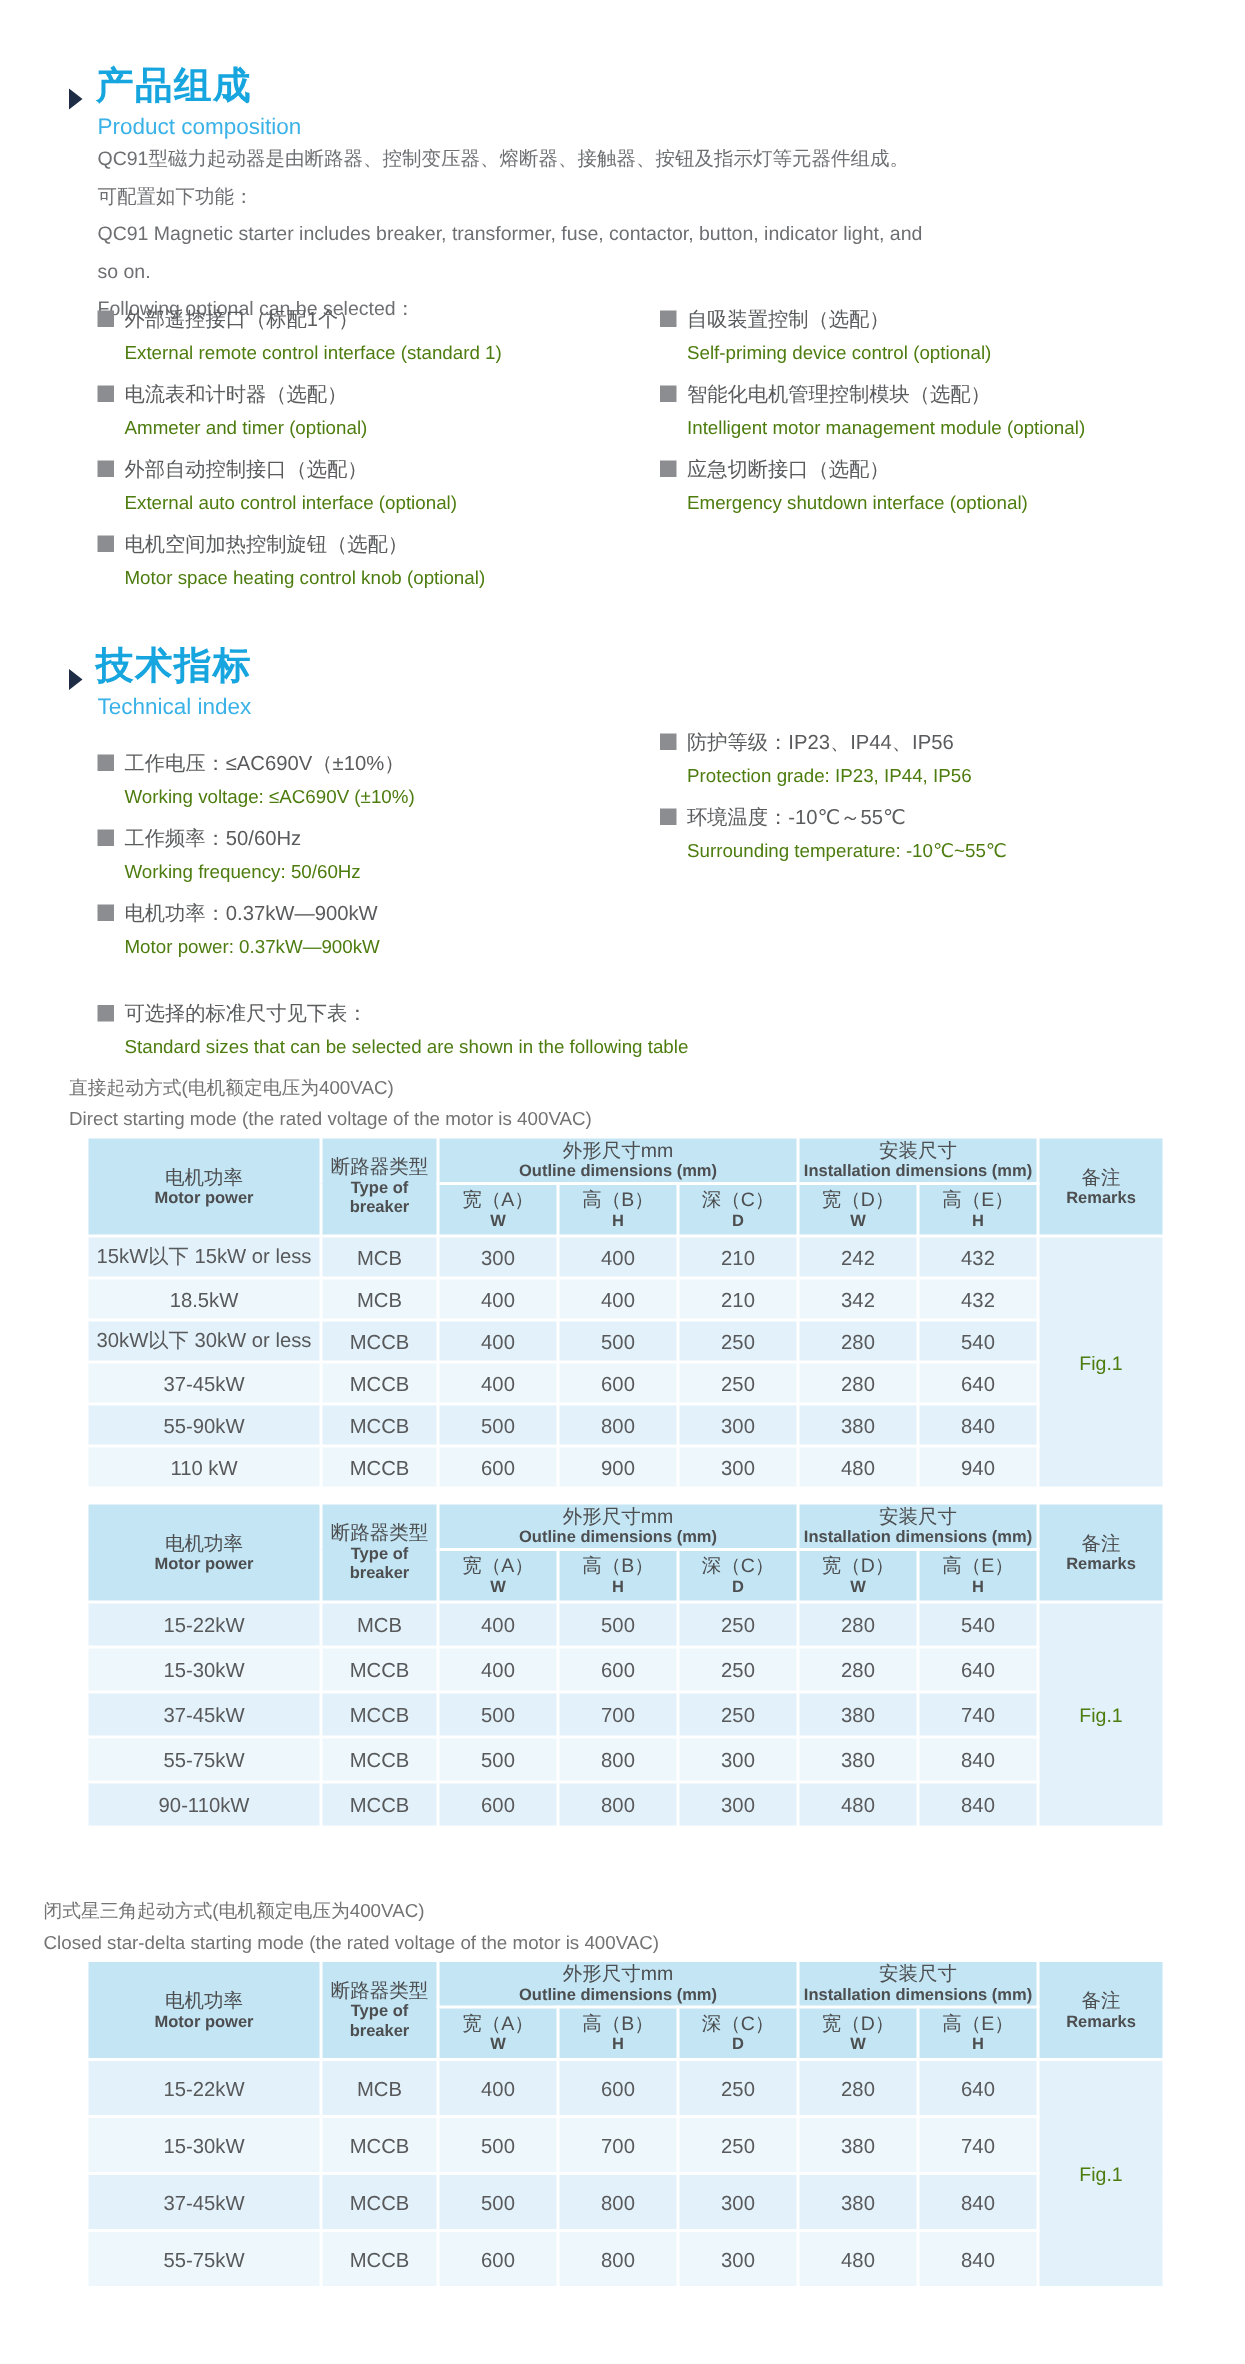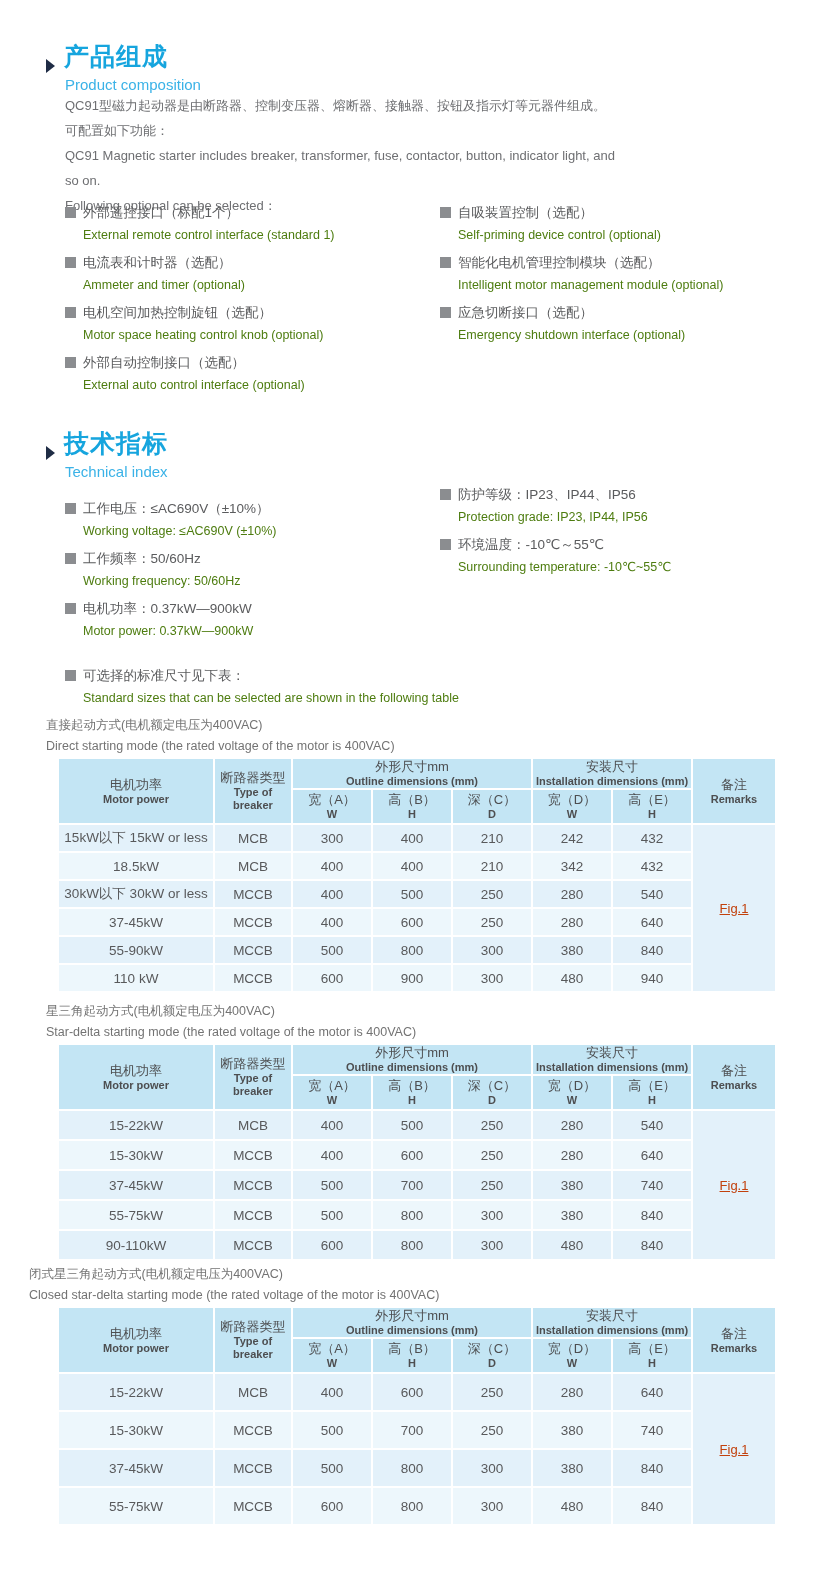--- a/index.html
+++ b/index.html
@@ -36,21 +36,21 @@
   .spec-table{margin-left:11px;border-collapse:collapse;table-layout:fixed;width:718px;
     border-top:2px solid #68c5ee;border-bottom:2px solid #d8d9da;}
   .spec-table th,.spec-table td{border:2px solid #ffffff;text-align:center;vertical-align:middle;padding:0;}
   .spec-table thead th{background:#c3e5f4;color:#4d4e50;font-weight:normal;}
   .spec-table thead tr.sub th{height:33px;}
   .th-zh{font-size:13px;line-height:16px;}
   .th-en{font-size:11px;line-height:13px;font-weight:bold;}
   .spec-table tbody td{font-size:13.5px;color:#58595b;}
   .spec-table tbody tr:nth-child(odd) td{background:#e3f1fa;}
   .spec-table tbody tr:nth-child(even) td{background:#edf7fc;}
-  .spec-table td.remarks{background:#e8f4fb;font-size:13px;color:#c2410c;text-decoration:underline;}
+  .spec-table td.remarks{background:#e8f4fb;font-size:13px;color:#4d7c0f;}
   .tb1 tbody td{height:26px;}
   .tb2 tbody td{height:28px;}
   .tb3 tbody td{height:36px;}
 </style>
 </head>
 <body>
 
 <div class="page">
 
   <div class="sec-head" style="top:40px;">
@@ -71,26 +71,26 @@
   <div id="features-left" class="feat-col" style="left:65px;top:203px;">
       <div class="feat">
         <div class="feat-zh"><span class="sq"></span><span>外部遥控接口（标配1个）</span></div>
         <div class="feat-en">External remote control interface (standard 1)</div>
       </div>
       <div class="feat">
         <div class="feat-zh"><span class="sq"></span><span>电流表和计时器（选配）</span></div>
         <div class="feat-en">Ammeter and timer (optional)</div>
       </div>
       <div class="feat">
+        <div class="feat-zh"><span class="sq"></span><span>外部自动控制接口（选配）</span></div>
+        <div class="feat-en">External auto control interface (optional)</div>
+      </div>
+      <div class="feat">
         <div class="feat-zh"><span class="sq"></span><span>电机空间加热控制旋钮（选配）</span></div>
         <div class="feat-en">Motor space heating control knob (optional)</div>
-      </div>
-      <div class="feat">
-        <div class="feat-zh"><span class="sq"></span><span>外部自动控制接口（选配）</span></div>
-        <div class="feat-en">External auto control interface (optional)</div>
       </div>
     </div>
   <div id="features-right" class="feat-col" style="left:440px;top:203px;">
       <div class="feat">
         <div class="feat-zh"><span class="sq"></span><span>自吸装置控制（选配）</span></div>
         <div class="feat-en">Self-priming device control (optional)</div>
       </div>
       <div class="feat">
         <div class="feat-zh"><span class="sq"></span><span>智能化电机管理控制模块（选配）</span></div>
         <div class="feat-en">Intelligent motor management module (optional)</div>
@@ -256,24 +256,20 @@
             <td>600</td>
             <td>900</td>
             <td>300</td>
             <td>480</td>
             <td>940</td>
           </tr>
         </tbody>
       </table>
     </div>
   <div id="tblock-1" class="table-block tb2">
-      <div class="caption">
-        <div class="cl">星三角起动方式(电机额定电压为400VAC)</div>
-        <div class="cl">Star-delta starting mode (the rated voltage of the motor is 400VAC)</div>
-      </div>
       <table class="spec-table">
         <colgroup>
           <col style="width: 156px;">
           <col style="width: 78px;">
           <col style="width: 80px;">
           <col style="width: 80px;">
           <col style="width: 80px;">
           <col style="width: 80px;">
           <col style="width: 80px;">
           <col style="width: 84px;">

